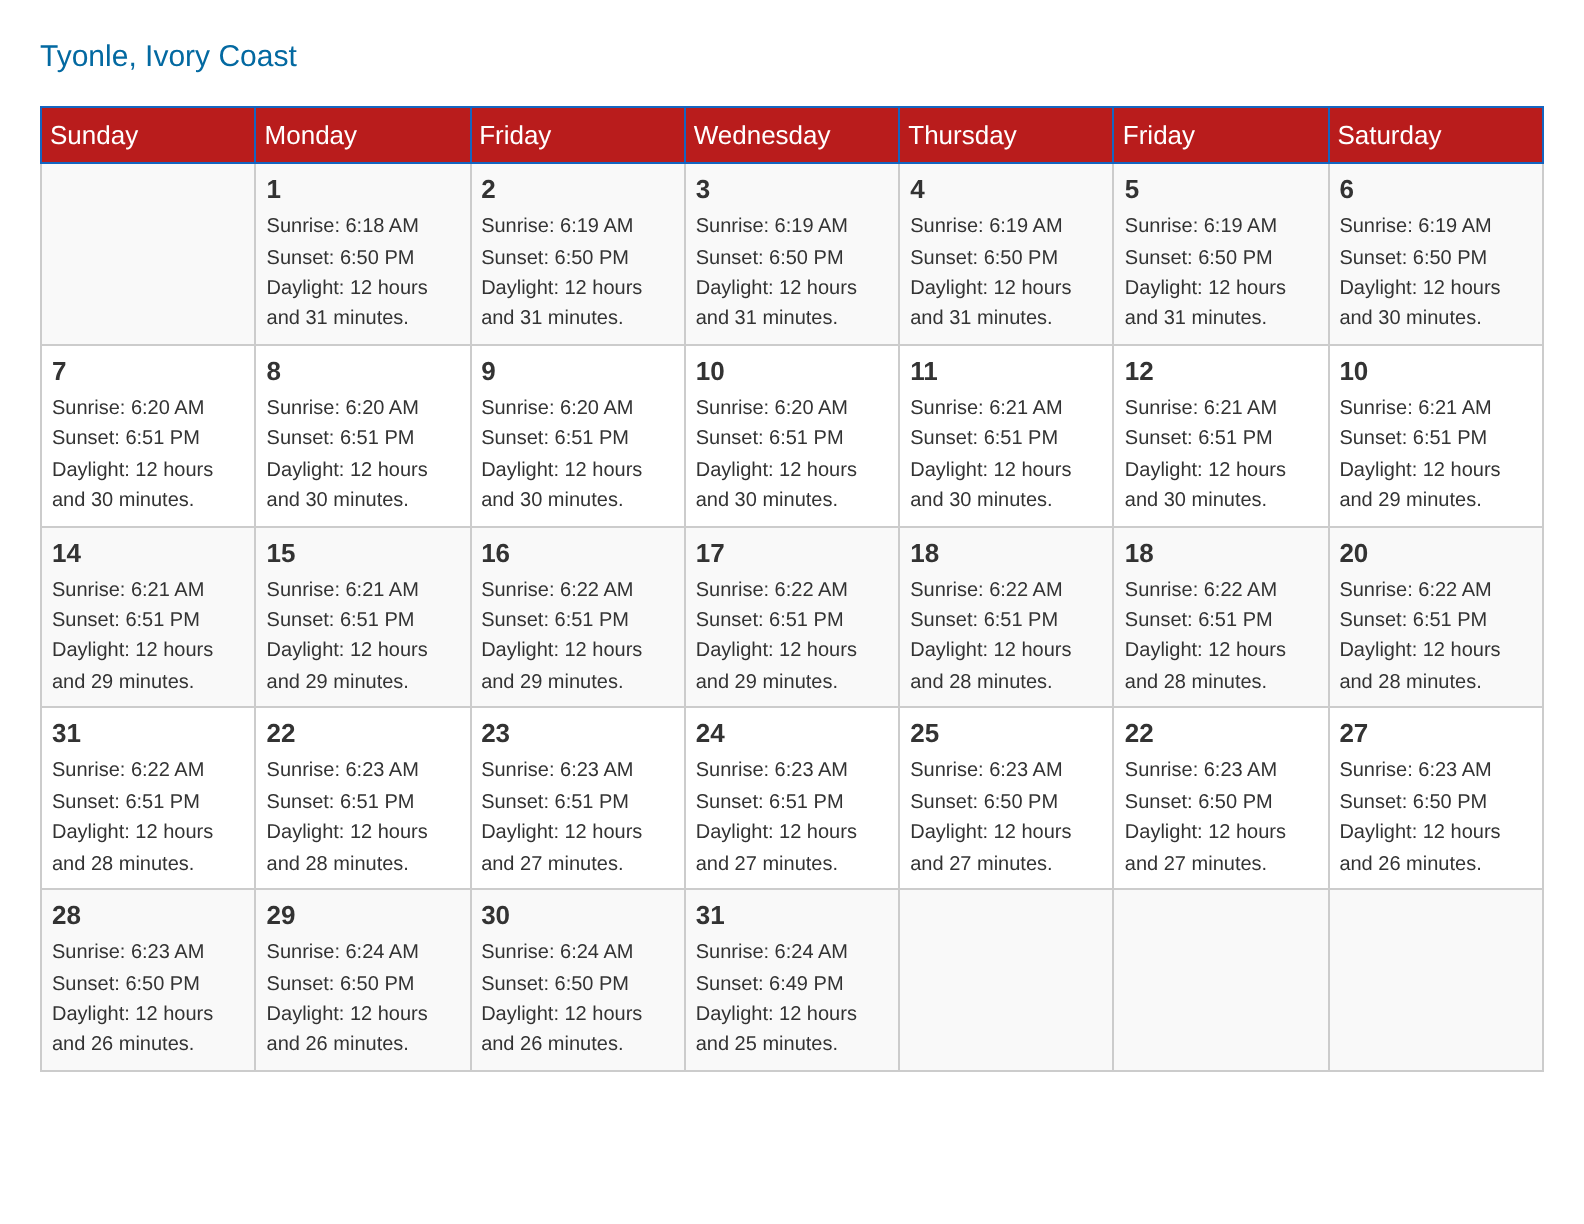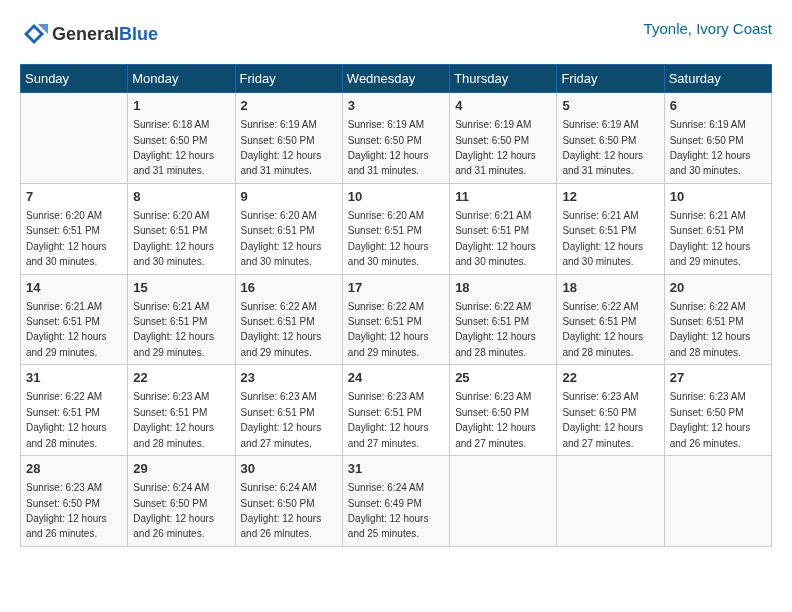--- a/index.html
+++ b/index.html
@@ -46,21 +46,21 @@
     .location {
       font-size: 15px;
       color: #0369a1;
     }
     table {
       width: 100%;
       border-collapse: collapse;
       font-size: 11px;
     }
     thead tr th {
-      background-color: #0c4a6e;
+      background-color: #b91c1c;
       color: #fff;
       padding: 6px 4px;
       text-align: left;
       font-size: 13px;
       font-weight: normal;
       border: 1px solid #1565C0;
     }
     tbody tr td {
       border: 1px solid #ccc;
       vertical-align: top;
@@ -88,30 +88,20 @@
       background-color: #fff;
     }
     td.empty {
       background-color: #f9f9f9;
     }
   </style>
 </head>
 <body>
 
 <div class="header">
-  <div class="logo">
-    <svg class="logo-icon" viewBox="0 0 28 28" xmlns="http://www.w3.org/2000/svg">
-      <polygon points="14,4 24,14 14,24 4,14" fill="#1565C0"></polygon>
-      <polygon points="14,8 20,14 14,20 8,14" fill="#fff"></polygon>
-      <polygon points="18,4 28,4 28,14" fill="#1565C0" opacity="0.7"></polygon>
-    </svg>
-    <div>
-      <span class="logo-text-general">General</span><span class="logo-text-blue">Blue</span>
-    </div>
-  </div>
   <div class="title-block">
     <div class="location">Tyonle, Ivory Coast</div>
   </div>
 </div>
 
 <table>
   <thead>
     <tr>
     <th>Sunday</th>
         <th>Monday</th>

